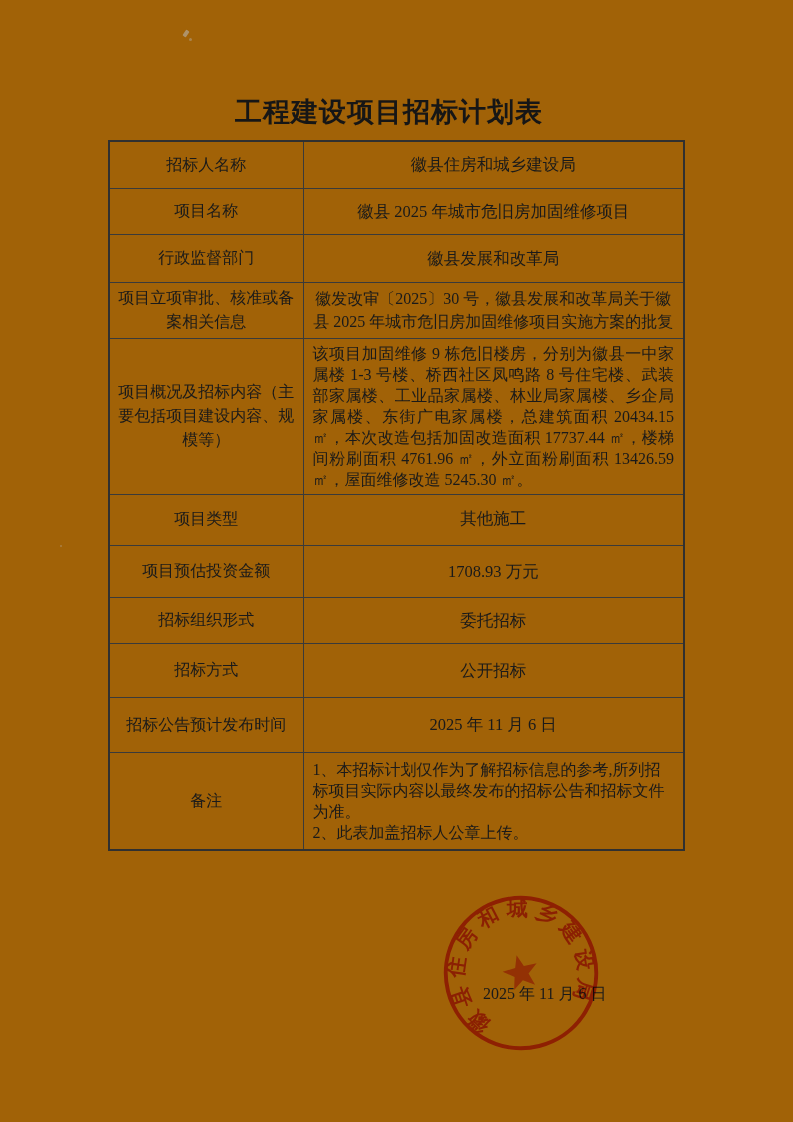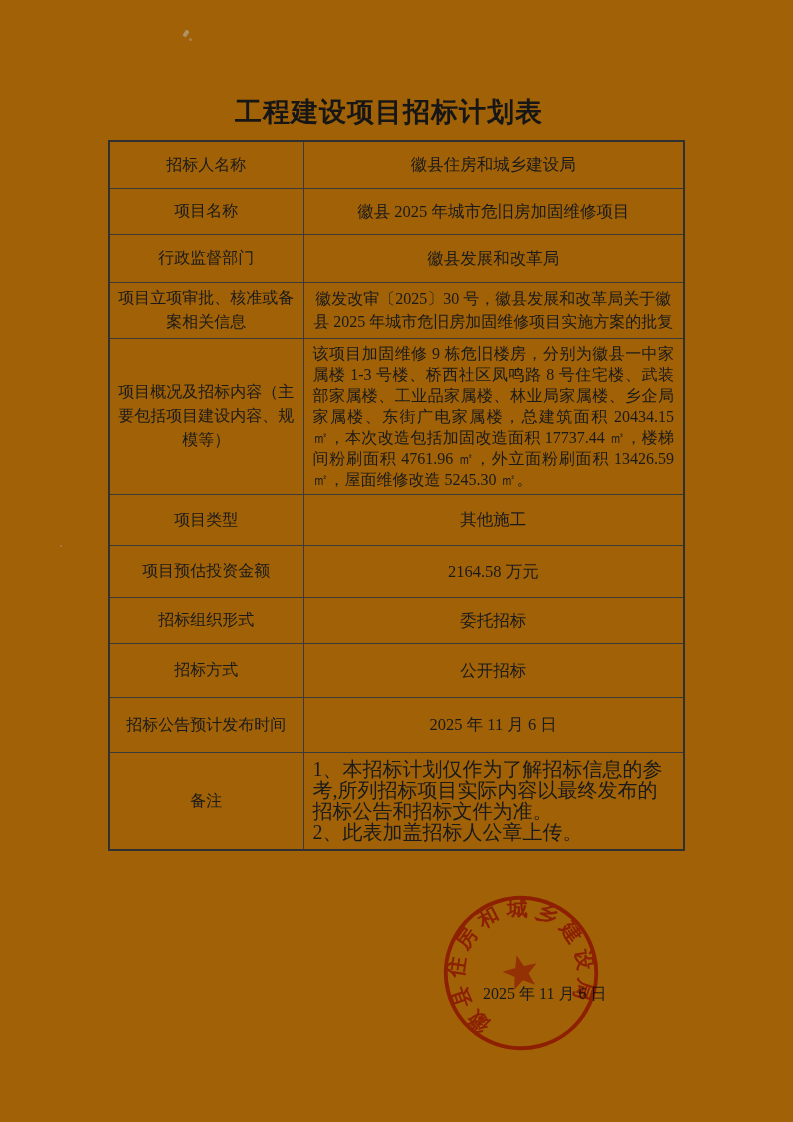--- a/index.html
+++ b/index.html
@@ -66,31 +66,31 @@
     padding: 2px 6px;
   }
   td.val.long {
     text-align: justify;
     font-size: 16px;
     line-height: 21px;
     padding: 4px 9px;
   }
   td.val.remark {
     text-align: left;
-    font-size: 20px;
+    font-size: 16px;
     line-height: 21px;
     padding: 4px 9px;
     white-space: pre-line;
   }
   tr.r0  { height: 47px; }
   tr.r1  { height: 46px; padding-left: 36px; }
   tr.r2  { height: 48px; }
   tr.r3  { height: 56px; }
   tr.r4  { height: 147px; }
-  tr.r5  { height: 51px; }
+  tr.r5  { height: 51px; font-family: Liberation Mono, monospace; }
   tr.r6  { height: 52px; }
   tr.r7  { height: 46px; }
   tr.r8  { height: 54px; }
   tr.r9  { height: 55px; }
   tr.r10 { height: 63px; }
   tr.r11 { height: 98px; }
   .signer-line {
     position: absolute;
     top: 951px;
     left: 363px;
@@ -165,21 +165,21 @@
       <tr class="r4">
         <td class="lbl">项目概况及招标内容（主要包括项目建设内容、规模等）</td>
         <td class="val long">该项目加固维修 9 栋危旧楼房，分别为徽县一中家属楼 1-3 号楼、桥西社区凤鸣路 8 号住宅楼、武装部家属楼、工业品家属楼、林业局家属楼、乡企局家属楼、东街广电家属楼，总建筑面积 20434.15 ㎡，本次改造包括加固改造面积 17737.44 ㎡，楼梯间粉刷面积 4761.96 ㎡，外立面粉刷面积 13426.59 ㎡，屋面维修改造 5245.30 ㎡。</td>
       </tr>
       <tr class="r5">
         <td class="lbl">项目类型</td>
         <td class="val">其他施工</td>
       </tr>
       <tr class="r6">
         <td class="lbl">项目预估投资金额</td>
-        <td class="val">2164.58 万元</td>
+        <td class="val">1708.93 万元</td>
       </tr>
       <tr class="r7">
         <td class="lbl">招标组织形式</td>
         <td class="val">委托招标</td>
       </tr>
       <tr class="r8">
         <td class="lbl">招标方式</td>
         <td class="val">公开招标</td>
       </tr>
       <tr class="r9">

